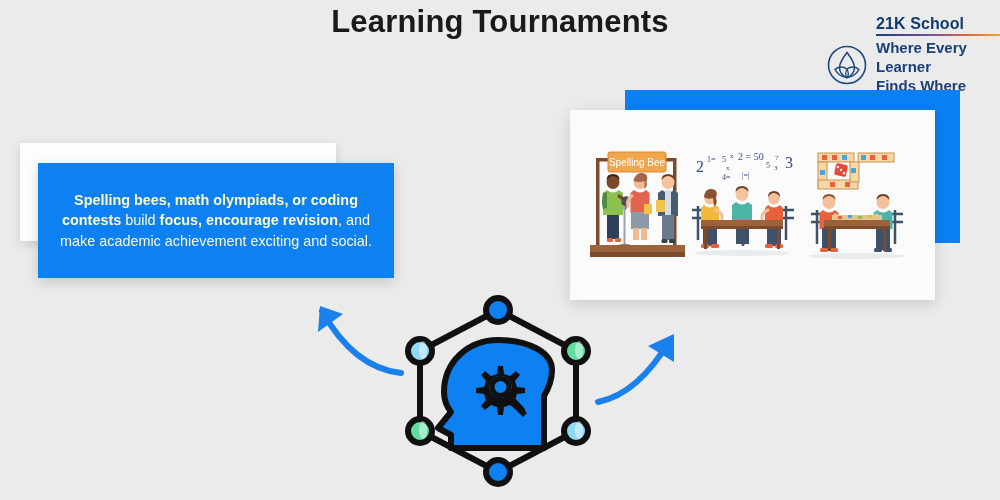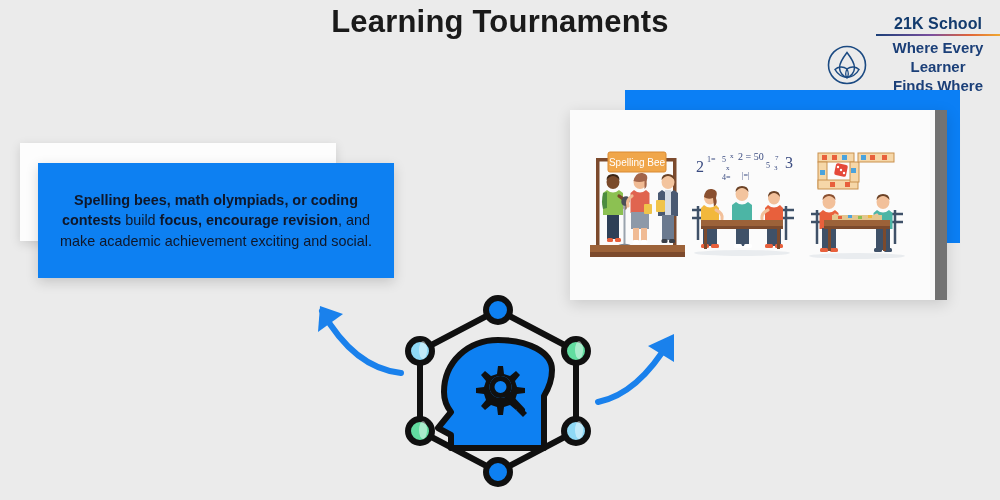--- a/index.html
+++ b/index.html
@@ -20,21 +20,21 @@
     letter-spacing:.2px;
     font-family:"Liberation Sans", sans-serif;
   }
 
   
   .logo{
     position:absolute;left:826px;top:16px;
     display:flex;align-items:center;gap:8px;
   }
   .logo-mark{width:42px;height:42px;flex:0 0 42px;}
-  .logo-text{display:flex;flex-direction:column;line-height:1;text-align:center;}
+  .logo-text{display:flex;flex-direction:column;line-height:1;}
   .logo-name{
     font-size:16px;font-weight:bold;color:#123a6d;letter-spacing:.1px;
     padding-bottom:2px;
   }
   .logo-underline{
     height:2px;width:100%;
     background:linear-gradient(90deg,#1b3f78 0%,#7b4f9e 45%,#e0643a 75%,#f0a830 100%);
     margin-bottom:3px;
   }
   .logo-tag{
@@ -48,37 +48,36 @@
     box-shadow:0 3px 10px rgba(0,0,0,.13);
   }
   .card-blue-left{
     position:absolute;left:38px;top:163px;width:356px;height:115px;
     background:#0d80f2;
     box-shadow:0 4px 12px rgba(0,0,0,.16);
     display:flex;align-items:center;justify-content:center;
     box-sizing:border-box;padding:6px 14px;
   }
   .card-blue-left p{
-    margin:0;text-align:center;color:#0f172a;
+    margin:0;text-align:center;color:#fef9c3;
     font-size:14.4px;line-height:1.42;
     font-family:"Liberation Sans", sans-serif;
   }
   .card-blue-left b{font-weight:bold;}
 
   
   .card-blue-right{
     position:absolute;left:625px;top:90px;width:335px;height:153px;
     background:#0b7ff5;
   }
   .card-white-right{
     position:absolute;left:570px;top:110px;width:365px;height:190px;
     background:#737373;
     box-shadow:0 4px 14px rgba(0,0,0,.14);
     overflow:hidden;
-    padding-left:12px;
   }
   .illus{position:absolute;left:0;top:0;width:365px;height:190px;}
 
   
   .hex-icon{position:absolute;left:398px;top:288px;width:200px;height:205px;}
 
   
   .arrow-left{position:absolute;left:296px;top:288px;width:110px;height:100px;}
   .arrow-right{position:absolute;left:594px;top:318px;width:100px;height:92px;}
 </style>

